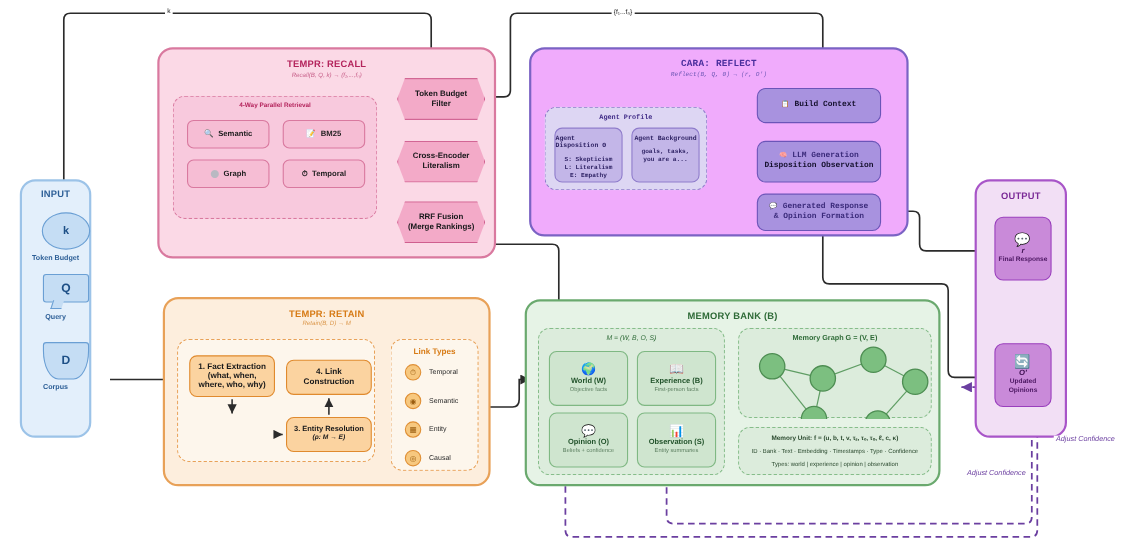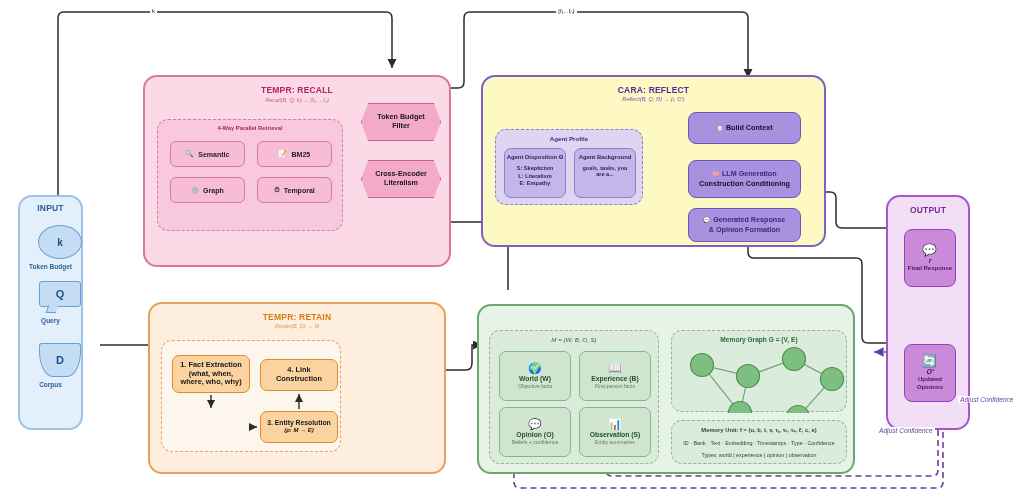--- a/index.html
+++ b/index.html
@@ -6,21 +6,21 @@
   html, body { margin:0; padding:0; }
   body {
     width:1024px; height:501px; position:relative;
     background:#ffffff;
     font-family:"Liberation Sans", sans-serif;
     overflow:hidden;
   }
   #stage { position:absolute; inset:0; }
   svg.edges { position:absolute; left:0; top:0; width:1024px; height:501px; pointer-events:none; }
 
-  .panel { position:absolute; border-radius:14px; border-width:2px; border-style:solid;margin-top:32px; }
+  .panel { position:absolute; border-radius:14px; border-width:2px; border-style:solid; }
   .panel-title {
     position:absolute; left:0; right:0; text-align:center;
     font-weight:bold; letter-spacing:.2px;
   }
   .panel-sub {
     position:absolute; left:0; right:0; text-align:center;
     font-style:italic;
   }
 
   
@@ -79,21 +79,21 @@
   .step .sub2 { font-size:6px; font-weight:bold; font-style:italic; }
   .lt-title { position:absolute; left:0; right:0; text-align:center; font-size:7.4px; font-weight:bold; color:#d77b16; top:6px; }
   .lt-row { position:absolute; display:flex; align-items:center; gap:7px; font-size:6.4px; color:#2b2b2b; }
   .lt-dot {
     width:15px; height:15px; border-radius:50%;
     background:#f7c87f; border:1.3px solid #df8f35;
     display:flex; align-items:center; justify-content:center; font-size:7px; color:#9a5d10;
   }
 
   
-  .p-reflect { background:#fef9c3; border-color:#7b63c4; }
+  .p-reflect { background:#f0abfc; border-color:#7b63c4;font-family:Liberation Mono, monospace; }
   .rf-title { font-size:8.5px; color:#4b2f9e; top:8px; }
   .rf-sub { font-size:5.6px; color:#6f58b5; top:19px; }
   .ap-dash { border-color:#8f7ccb; background:#ddd6f3; }
   .ap-title { position:absolute; left:0; right:0; text-align:center; font-size:6.2px; font-weight:bold; color:#3f2a86; top:5px; }
   .ap-card {
     position:absolute; border-radius:7px; border:1.2px solid #8f7ccb;
     background:#c3b6e8; display:flex; flex-direction:column; align-items:center;
     padding-top:5px; font-size:5.6px; color:#2b1f61;
   }
   .ap-card .hd { font-weight:bold; font-size:5.9px; margin-bottom:5px; }
@@ -228,20 +228,24 @@
     </div>
 
     <div class="hex" style="left:216px; top:26px; width:80px; height:38px;">
       <div><span>Token Budget</span><br>
            <span>Filter</span></div>
     </div>
     <div class="hex" style="left:216px; top:83px; width:80px; height:38px;">
       <div><span>Cross-Encoder</span><br>
            <span>Literalism</span></div>
     </div>
+    <div class="hex" style="left:216px; top:138px; width:80px; height:38px;">
+      <div><span>RRF Fusion</span><br>
+           <span>(Merge Rankings)</span></div>
+    </div>
   </div>
 
   <div class="panel p-retain" style="left:148px; top:270px; width:298px; height:172px;">
     <div class="panel-title rt-title">TEMPR: RETAIN</div>
     <div class="panel-sub rt-sub">Retain(B, D) → M</div>
 
     <div class="dash-box rt-dash" style="left:11px; top:36px; width:180px; height:112px;">
       <div class="step" style="left:10px; top:14px; width:78px; height:38px;">
         <span>1. Fact Extraction</span>
         <span>(what, when,</span>
@@ -257,20 +261,39 @@
       </div>
       <svg style="position:absolute;left:0;top:0;width:180px;height:120px">
         <g fill="none" stroke="#2b2b2b" stroke-width="1.4" marker-end="url(#ah)">
           <path d="M49,54 L49,67"></path>
           <path d="M90,86 L95,86"></path>
           <path d="M137,68 L137,53"></path>
         </g>
       </svg>
     </div>
 
+    <div class="dash-box rt-dash" style="left:205px; top:36px; width:80px; height:120px;">
+      <div class="lt-title">Link Types</div>
+      <div class="lt-row" style="left:12px; top:22px;">
+        <span class="lt-dot">⏱</span>
+        <span>Temporal</span>
+      </div>
+      <div class="lt-row" style="left:12px; top:48px;">
+        <span class="lt-dot">◉</span>
+        <span>Semantic</span>
+      </div>
+      <div class="lt-row" style="left:12px; top:74px;">
+        <span class="lt-dot">▦</span>
+        <span>Entity</span>
+      </div>
+      <div class="lt-row" style="left:12px; top:100px;">
+        <span class="lt-dot">◎</span>
+        <span>Causal</span>
+      </div>
+    </div>
   </div>
 
   <div class="panel p-reflect" style="left:481px; top:43px; width:345px; height:172px;">
     <div class="panel-title rf-title">CARA: REFLECT</div>
     <div class="panel-sub rf-sub">Reflect(B, Q, Θ) → (r, O′)</div>
 
     <div class="dash-box ap-dash" style="left:12px; top:52px; width:148px; height:76px;">
       <div class="ap-title">Agent Profile</div>
       <div class="ap-card" style="left:8px; top:18px; width:62px; height:50px;">
         <span class="hd">Agent Disposition Θ</span>
@@ -284,30 +307,31 @@
       </div>
     </div>
 
     <div class="pblock" style="left:205px; top:35px; width:113px; height:32px;">
       <div><span style="font-size:6px">📋</span>
       <span>Build Context</span></div>
     </div>
     <div class="pblock" style="left:205px; top:83px; width:113px; height:38px;">
       <div class="lead"><span style="font-size:6px">🧠</span>
       <span>LLM Generation</span></div>
-      <div>Construction Conditioning</div>
+      <div>Disposition Observation</div>
     </div>
     <div class="pblock" style="left:205px; top:131px; width:113px; height:34px;">
       <div class="lead"><span style="font-size:6px">💬</span>
       <span>Generated Response</span></div>
       <div class="lead">&amp; Opinion Formation</div>
     </div>
   </div>
 
   <div class="panel p-mem" style="left:477px; top:272px; width:378px; height:170px;">
+    <div class="panel-title mb-title">MEMORY BANK (B)</div>
 
     <div class="dash-box mb-dash" style="left:10px; top:24px; width:170px; height:134px;">
       <div class="mb-eq">M = (W, B, O, S)</div>
       <div class="mcard" style="left:9px; top:20px; width:72px; height:50px;">
         <span class="ico">🌍</span>
         <span class="nm">World (W)</span>
         <span class="ds">Objective facts</span>
       </div>
       <div class="mcard" style="left:89px; top:20px; width:72px; height:50px;">
         <span class="ico">📖</span>

